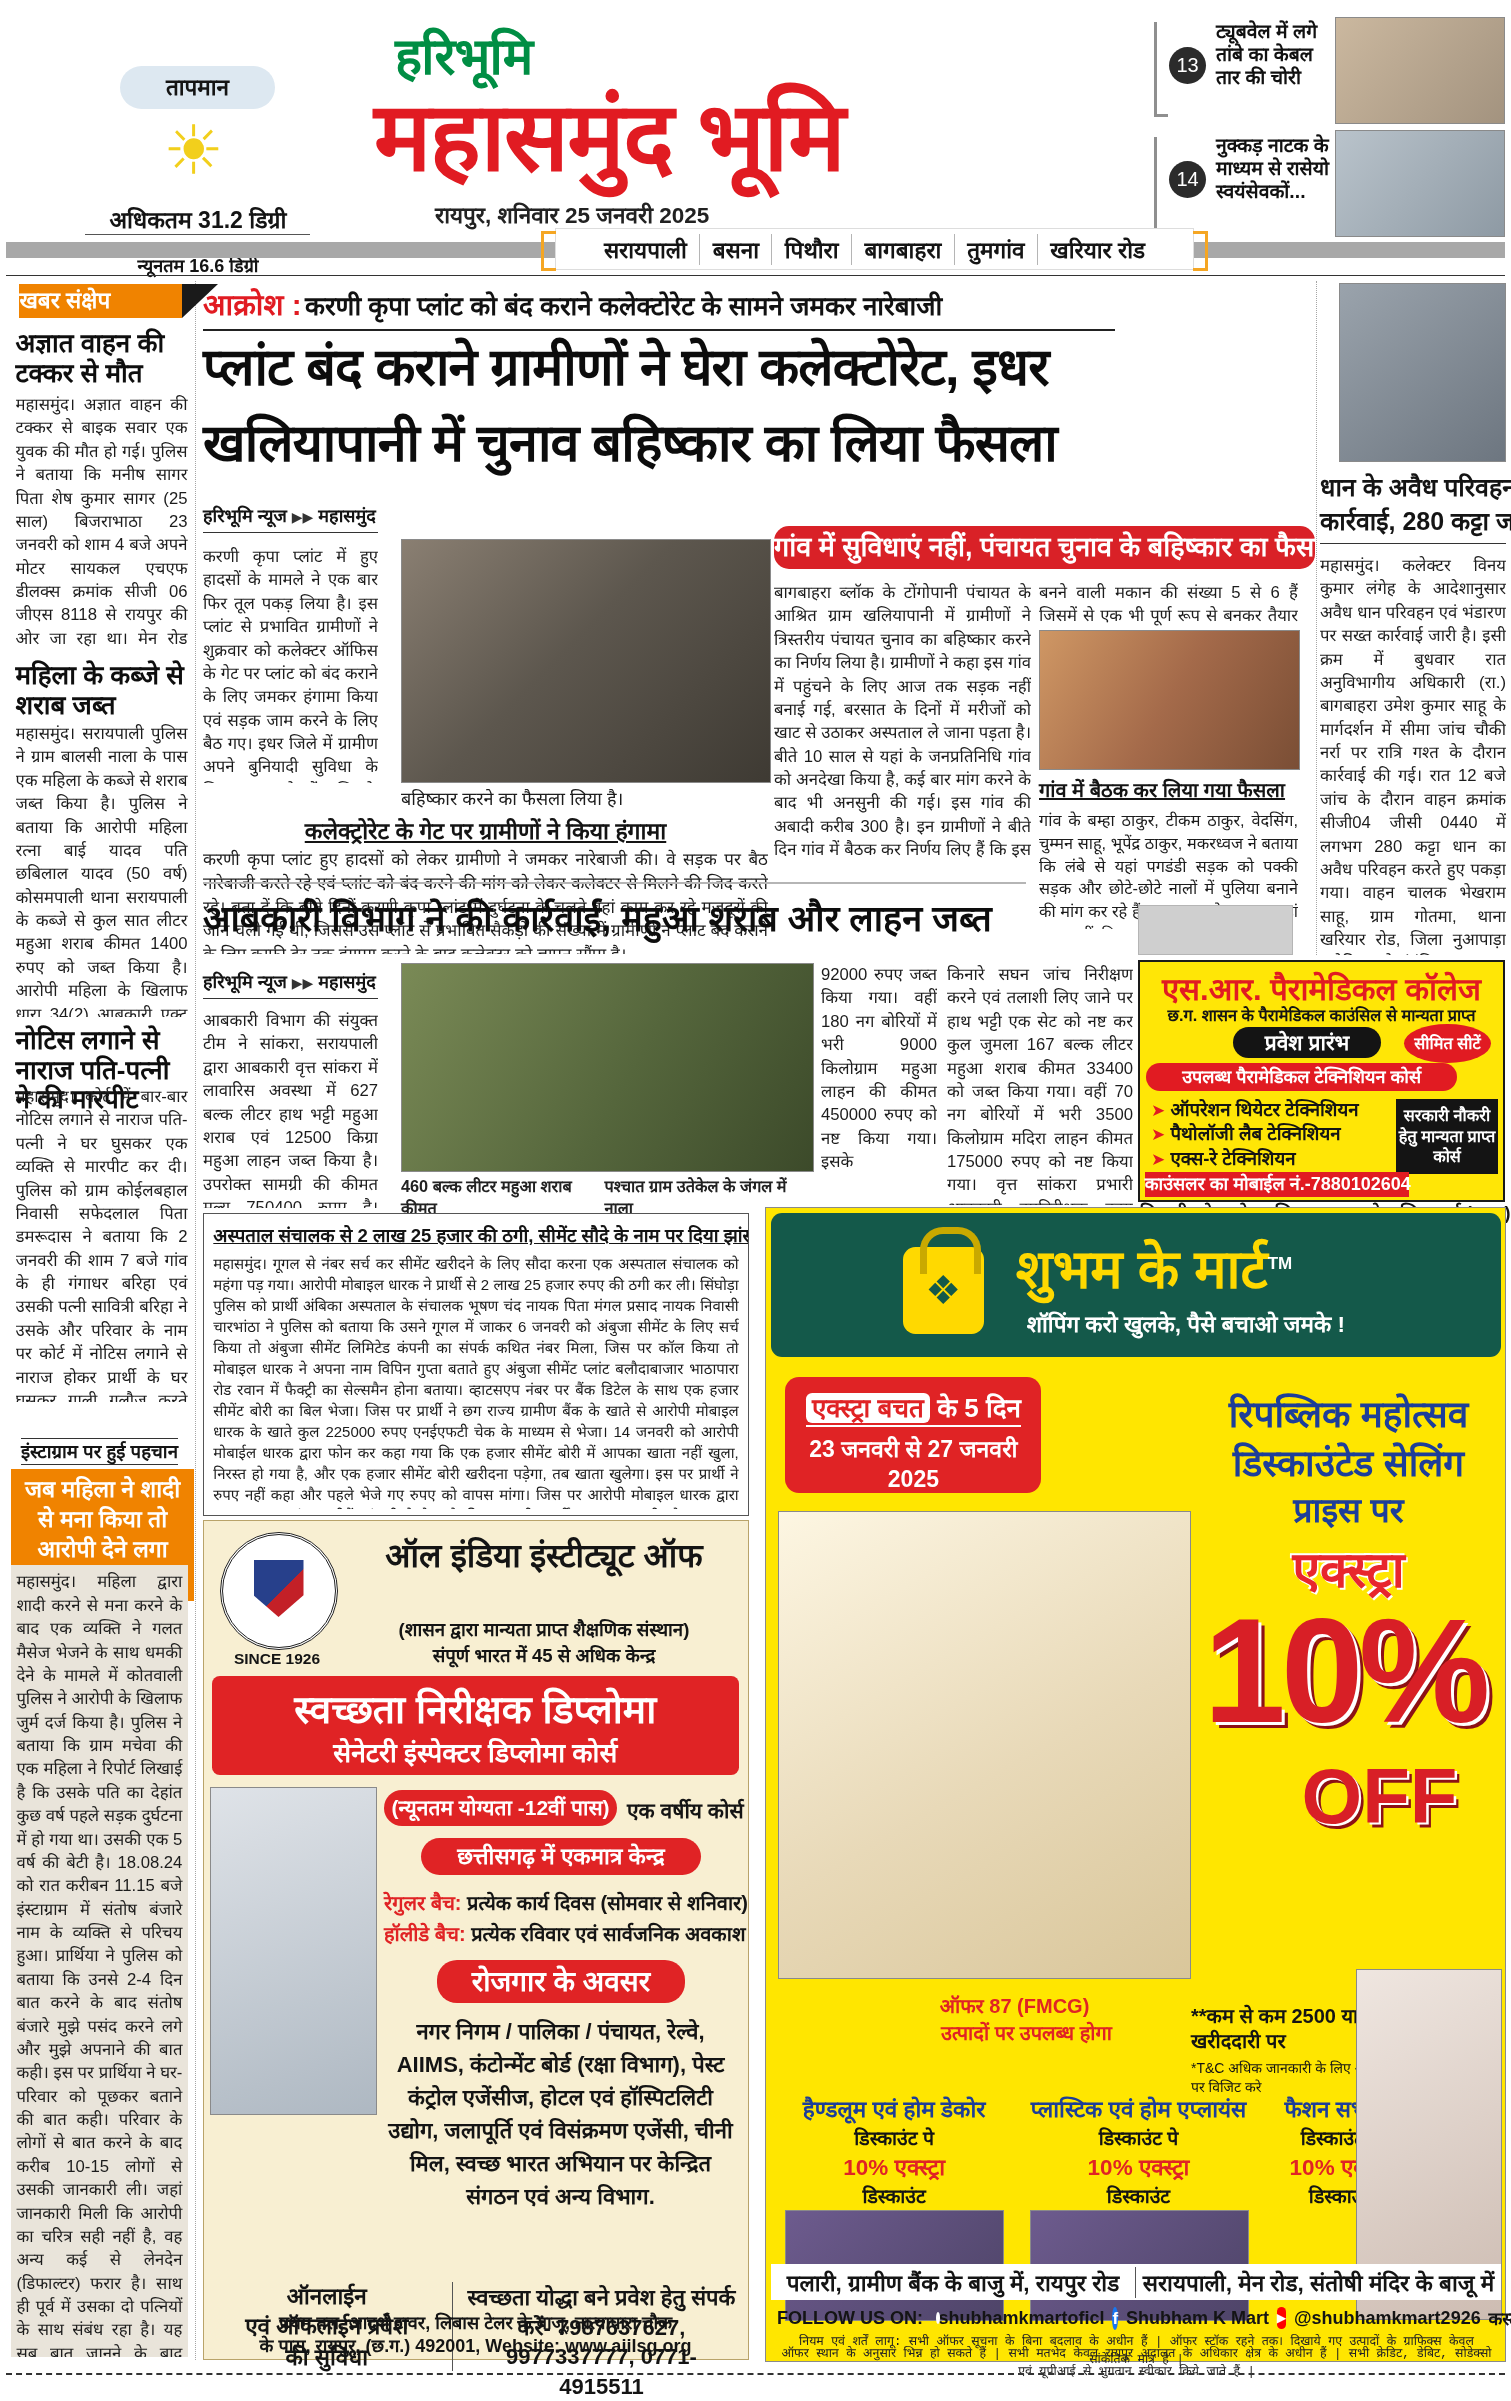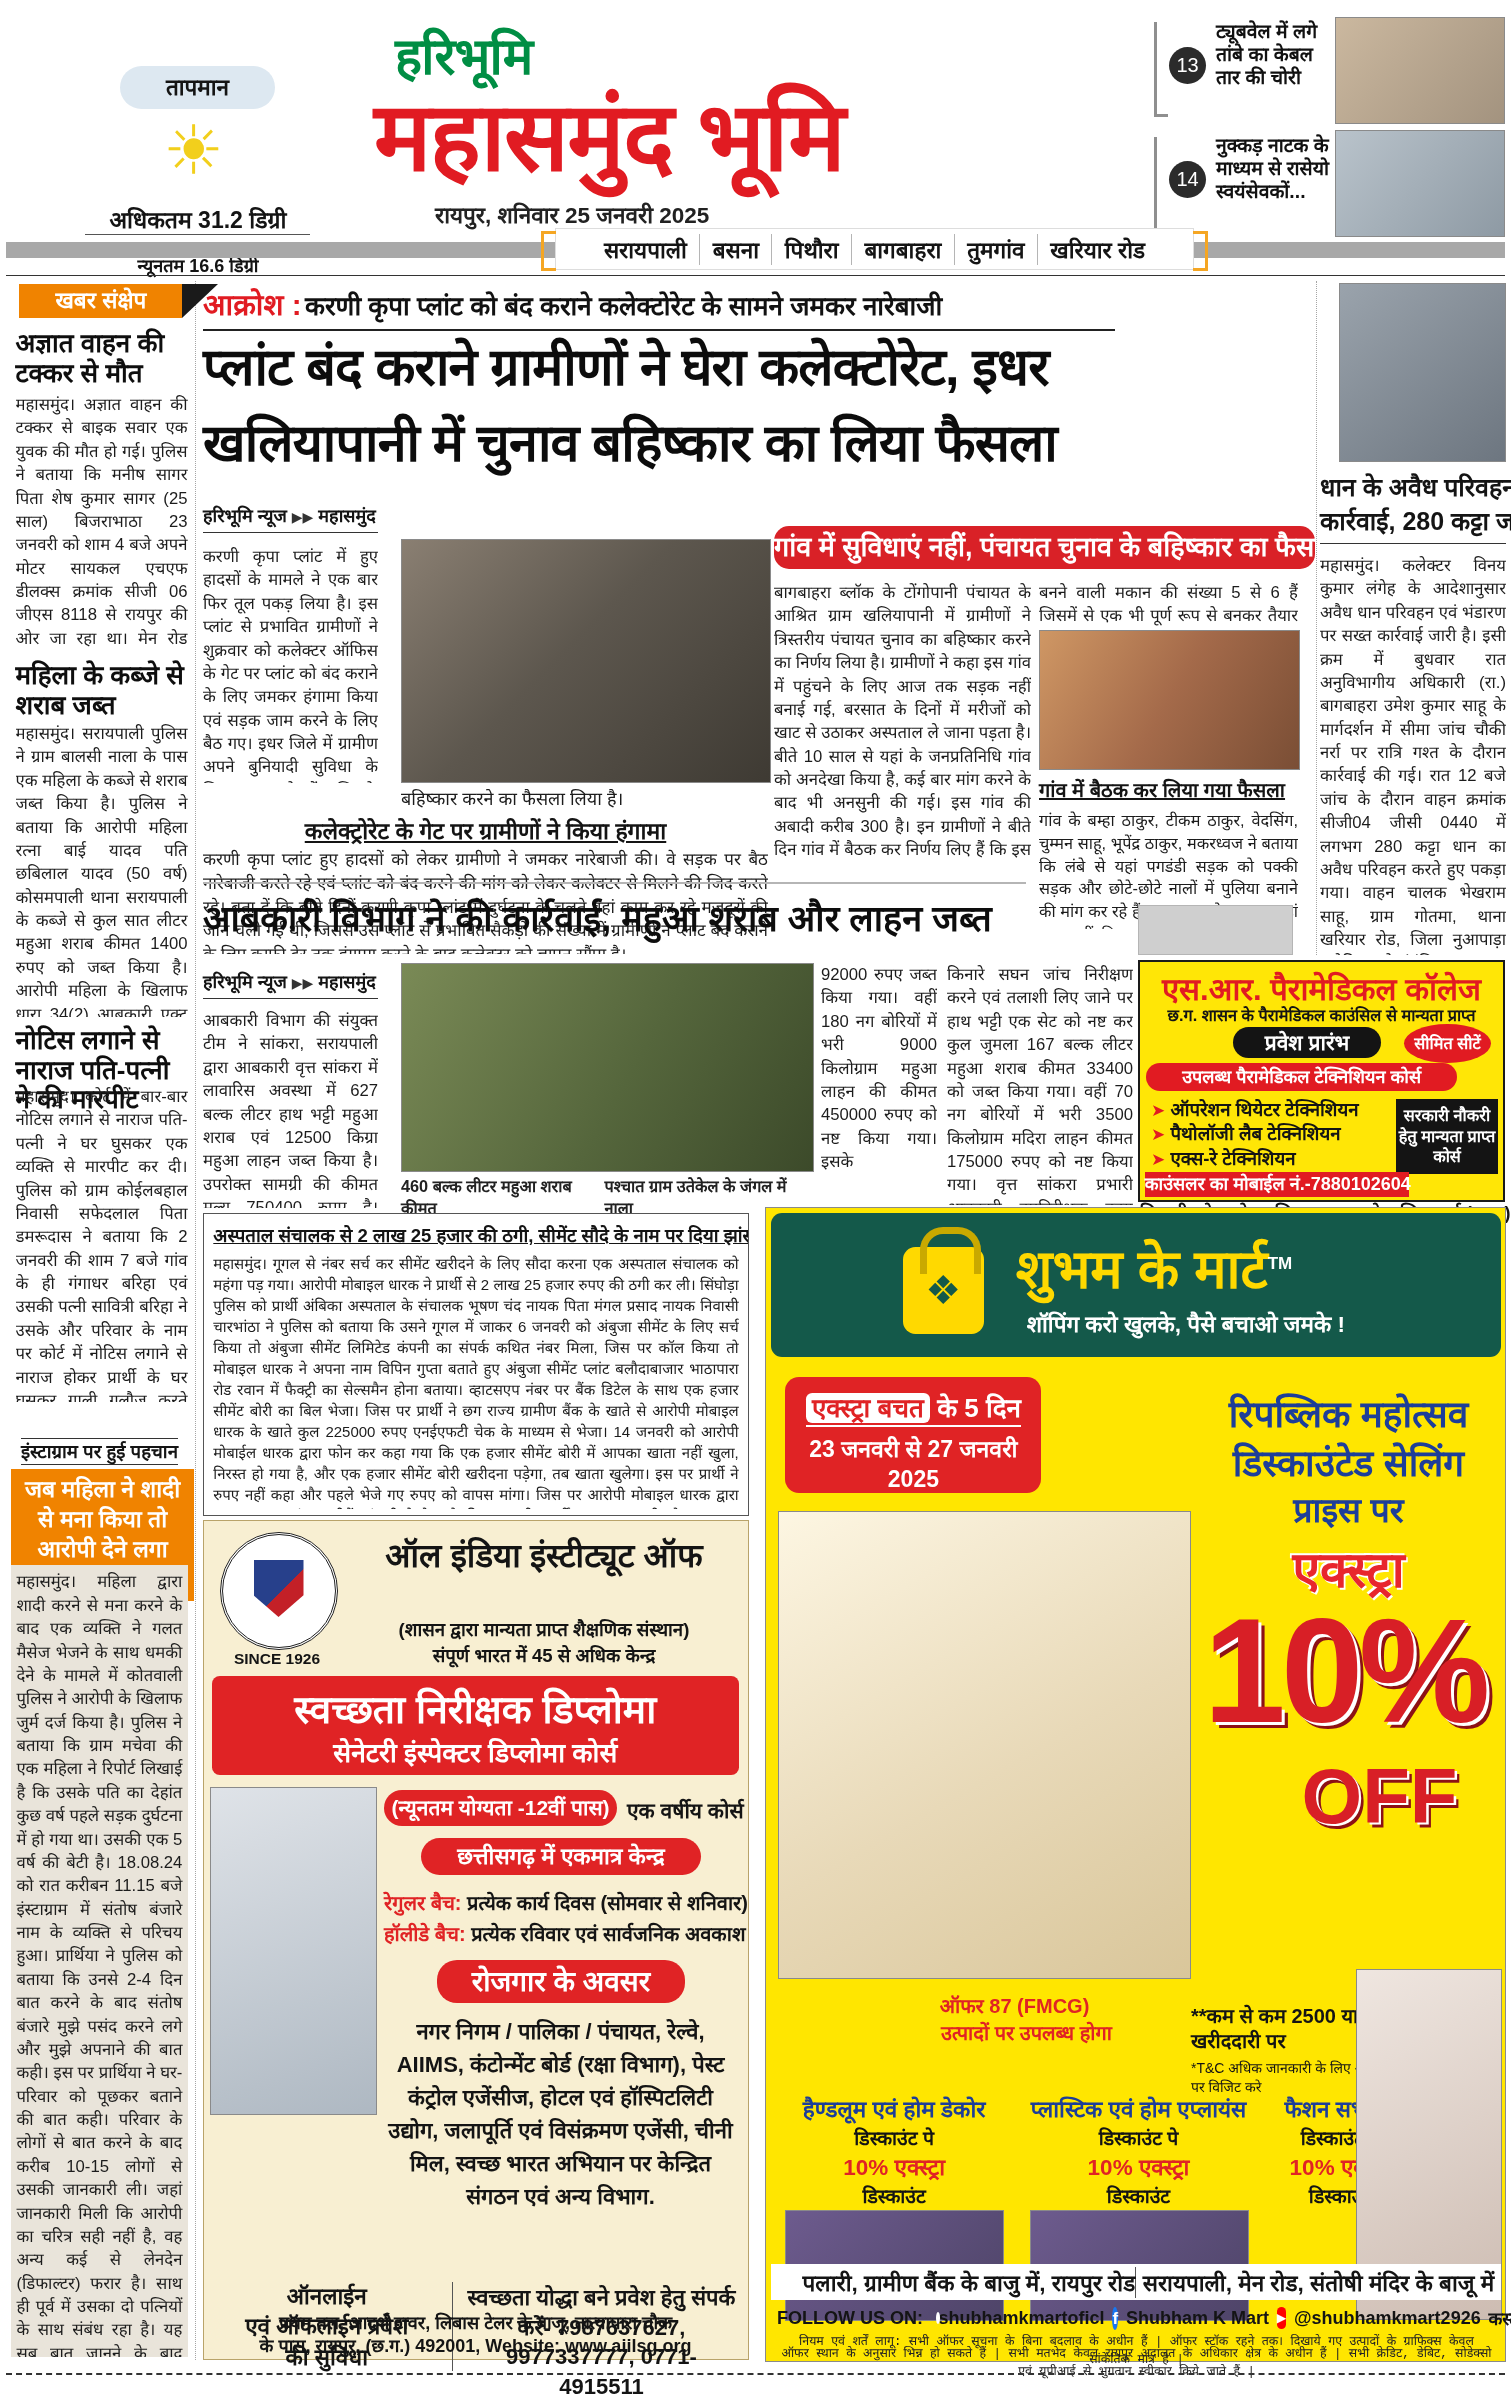--- a/index.html
+++ b/index.html
@@ -34,21 +34,21 @@
   #kicker-text{color:#111;font-size:26px;font-weight:800;}
   .headline{font-size:52px;font-weight:800;color:#0c0c0c;white-space:nowrap;letter-spacing:-0.8px;}
   .byline{font-size:18px;font-weight:bold;border-bottom:1.6px solid #333;padding-bottom:4.7px;}
   .byline .arr{color:#333;font-size:14px;}
   .subhead{font-size:23px;font-weight:800;text-decoration:underline;}
   .redbar{background:#d92127;color:#fff;font-size:27px;font-weight:800;text-align:center;line-height:43px;white-space:nowrap;}
   .meeting-head{font-size:20px;font-weight:800;text-decoration:underline;white-space:nowrap;}
   .big-head{font-size:36px;font-weight:800;white-space:nowrap;color:#0d0d0d;}
   .cap{font-size:16.3px;font-weight:bold;color:#222;}
   
-  #sb-head{background:#f08300;color:#fff;font-size:22.5px;font-weight:800;line-height:34px;text-align:center;}
+  #sb-head{background:#f08300;color:#fff;font-size:22.5px;font-weight:800;line-height:34px;text-align:left;}
   #sb-fold{width:0;height:0;border-top:34px solid #1a1a1a;border-right:36px solid transparent;}
   .sb-title{font-size:26px;font-weight:800;line-height:1.14;color:#0e0e0e;}
   .sb-kicker{font-size:18.6px;font-weight:800;border-top:1.6px solid #333;border-bottom:1.6px solid #333;padding:2.3px 0;}
   #sb4-title{background:#f08300;color:#fff;font-size:23px;font-weight:800;line-height:1.3;}
   #sb4-body{background:#e9e4da;}
   
   #fraud-box{border:1.6px solid #555;background:#fff;}
   #fraud-head{font-size:18.6px;font-weight:800;text-decoration:underline;white-space:nowrap;}
   
   .dhaan-head{font-size:25px;font-weight:800;white-space:nowrap;}
@@ -349,21 +349,21 @@
 
     <div class="abs sh-cat-title" style="left:497px;top:885px;width:202px;">फैशन सभी के लिए!</div>
     <div class="abs sh-disc" style="left:497px;top:916px;width:155px;">
       <div>डिस्काउंट पे</div>
       <div class="red">10% एक्स्ट्रा</div>
       <div>डिस्काउंट</div>
     </div>
     <div class="abs ph p-family" style="left:590px;top:761px;width:144px;height:349px;"></div>
 
     <div class="abs" id="sh-locs" style="left:4.7px;top:1056px;width:730px;height:36px;">
-      <span class="sh-loc" style="border-right:1.6px solid #555;text-align:right;">पलारी, ग्रामीण बैंक के बाजु में, रायपुर रोड</span>
+      <span class="sh-loc" style="border-right:1.6px solid #555;">पलारी, ग्रामीण बैंक के बाजु में, रायपुर रोड</span>
       <span class="sh-loc">सरायपाली, मेन रोड, संतोषी मंदिर के बाजू में</span>
     </div>
 
     <div class="abs" id="sh-follow" style="left:11px;top:1098px;width:722px;">
       <span>FOLLOW US ON:</span>
       <span class="ig-icon"></span>
       <span>shubhamkmartoficl</span>
       <span class="fb-icon">f</span>
       <span>Shubham K Mart</span>
       <span class="yt-icon">▶</span>

